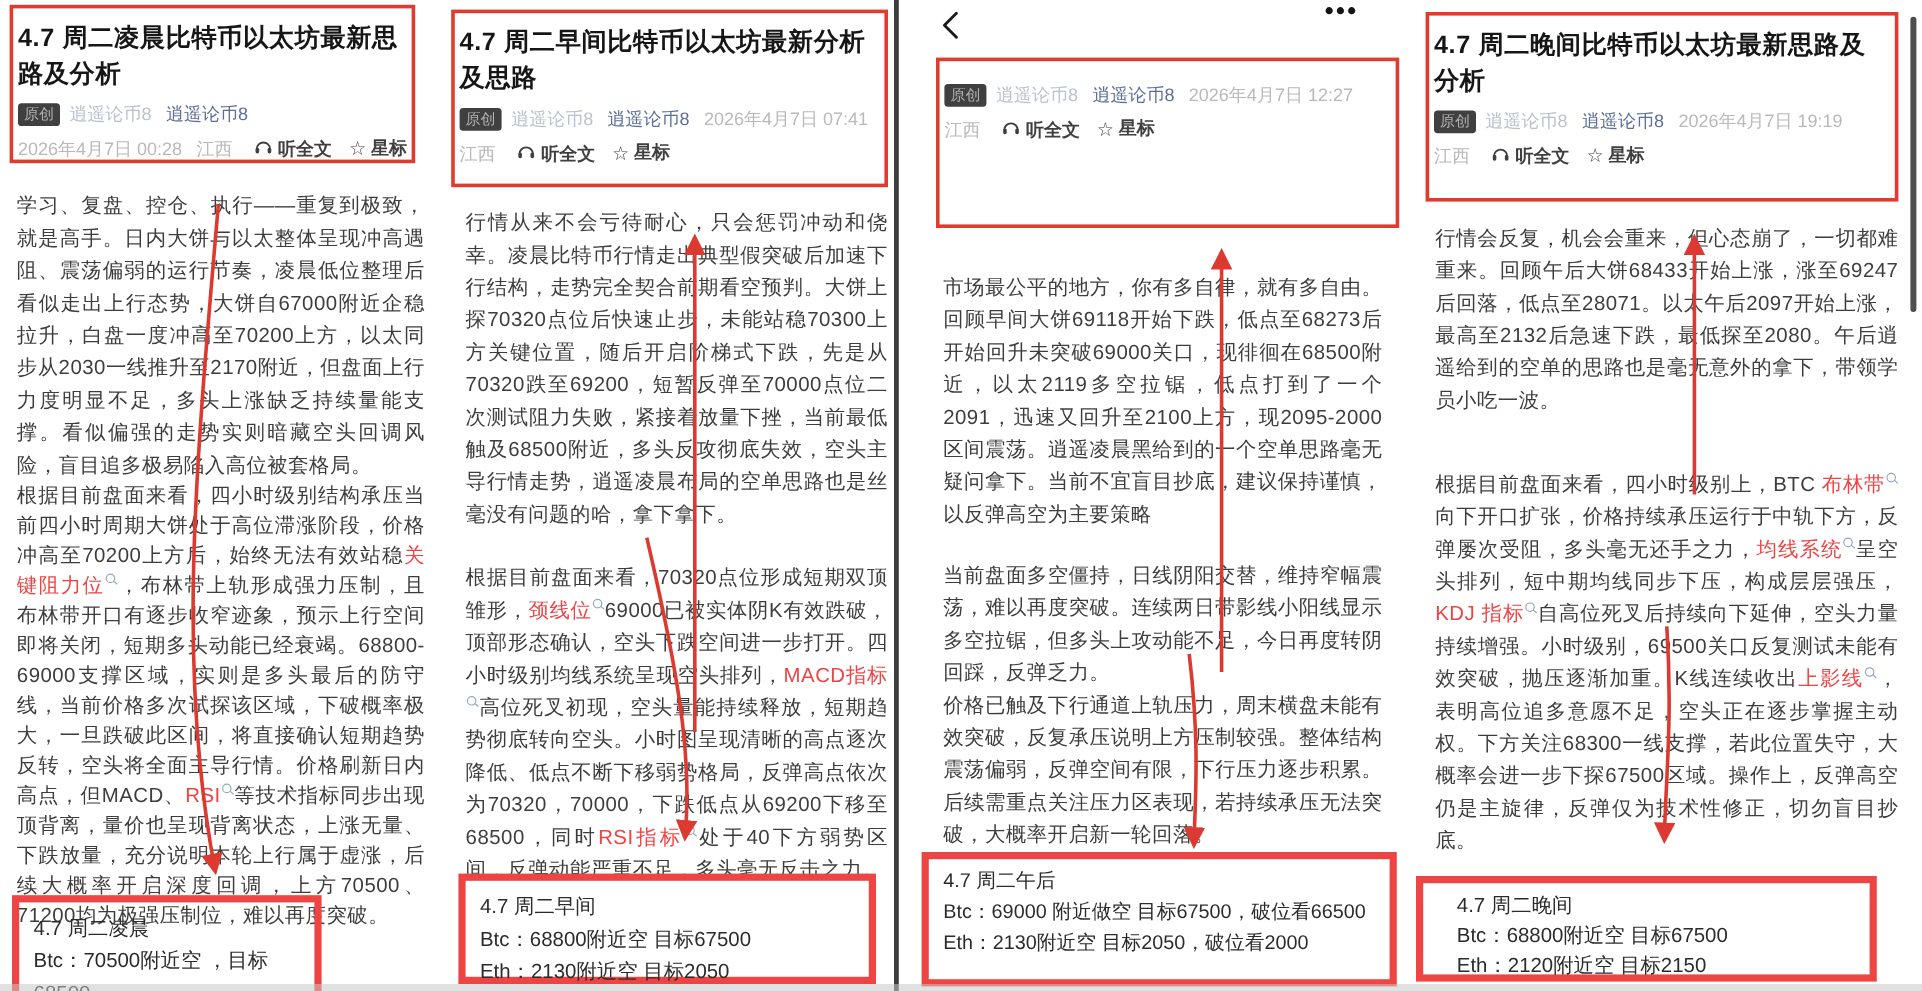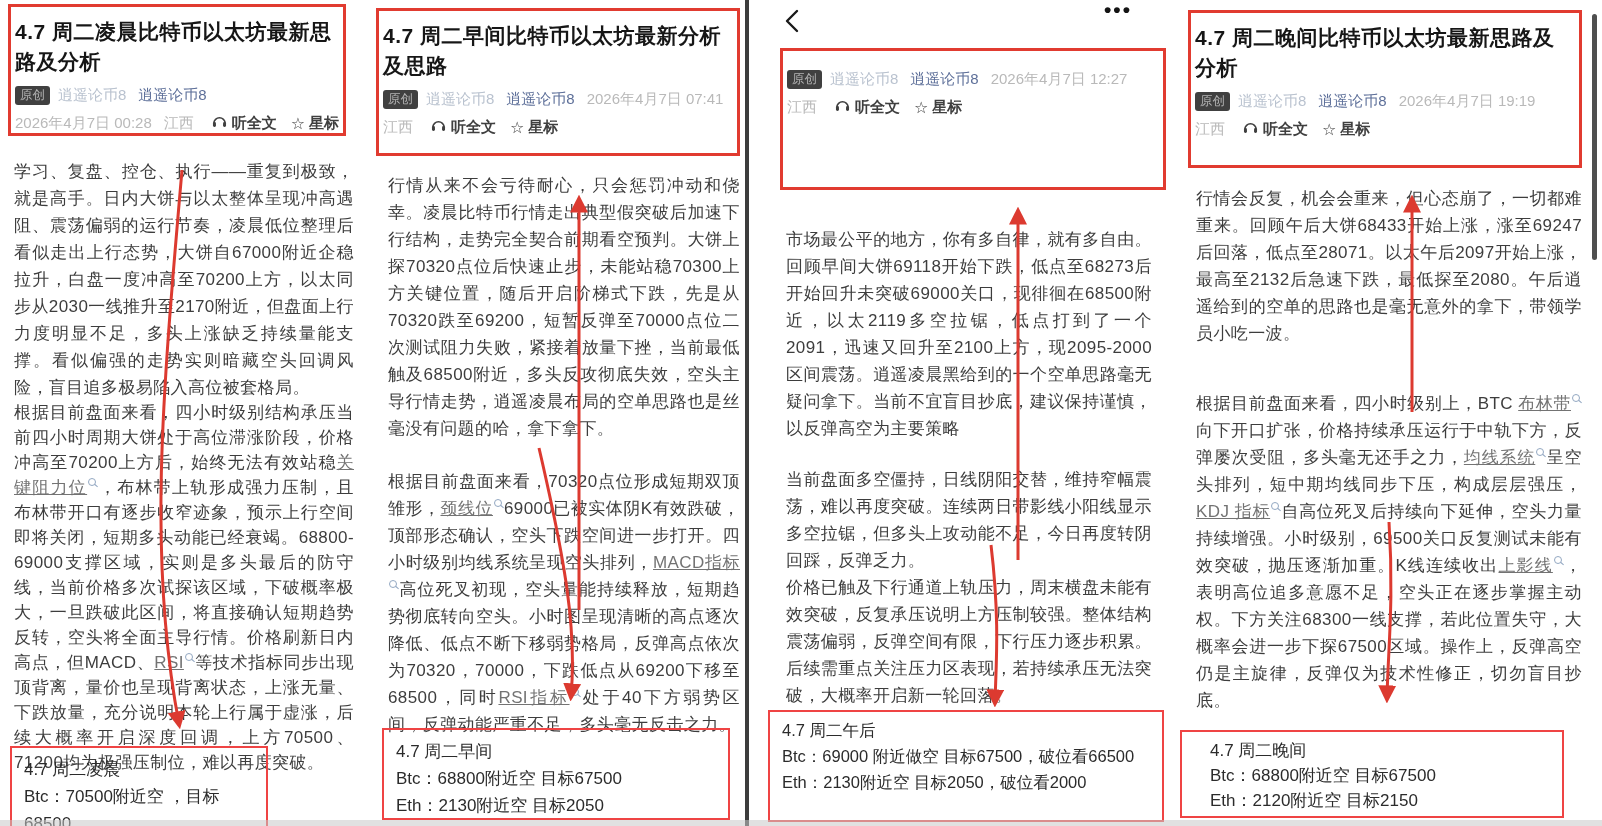--- a/index.html
+++ b/index.html
@@ -34,25 +34,25 @@
   
   .para{position:absolute;font-size:17px;line-height:27px;letter-spacing:.4px;color:#3d3d3d;text-align:justify;z-index:1;}
   .p1a{left:14px;top:158px;width:340px;}
   .p1b{left:14px;top:400px;width:340px;line-height:25px;}
   .p2a{left:388px;top:172px;width:352px;}
   .p2b{left:388px;top:468px;width:352px;}
   .p3a{left:786px;top:212px;width:366px;margin-top:14px;}
   .p3bc{left:786px;top:466px;width:366px;}
   .p4a{left:1196px;top:185px;width:386px;}
   .p4b{left:1196px;top:390px;width:386px;}
-  .body-link{color:#737373;cursor:pointer;text-decoration:underline;}
+  .body-link{color:#ef4444;cursor:pointer;}
   .mag-icon{display:inline-block;width:6px;height:6px;border:1.3px solid #93a8c2;border-radius:50%;position:relative;vertical-align:7px;margin:0 2px 0 1px;}
   .mag-icon::after{content:'';position:absolute;width:4px;height:1.3px;background:#93a8c2;right:-3px;bottom:-1px;transform:rotate(40deg);}
   
-  .summary-box{position:absolute;border:2px solid #ef4444;box-sizing:border-box;padding:8px 12px;font-size:17px;line-height:27px;color:#2b2b2b;z-index:2;background:transparent;}
+  .summary-box{position:absolute;border:6px solid #ef4444;box-sizing:border-box;padding:8px 12px;font-size:17px;line-height:27px;color:#2b2b2b;z-index:2;background:transparent;}
   .sb1{left:10px;top:746px;width:258px;height:90px;}
   .sb2{left:382px;top:728px;width:348px;height:92px;}
   .sb3{left:768px;top:710px;width:396px;height:112px;padding:5px 12px;font-size:16.5px;line-height:26px;}
   .sb4{left:1180px;top:730px;width:384px;height:88px;padding:6px 28px;line-height:25px;}
   
   .arrows{position:absolute;left:0;top:0;z-index:4;pointer-events:none;}
 </style>
 </head>
 <body>
 

